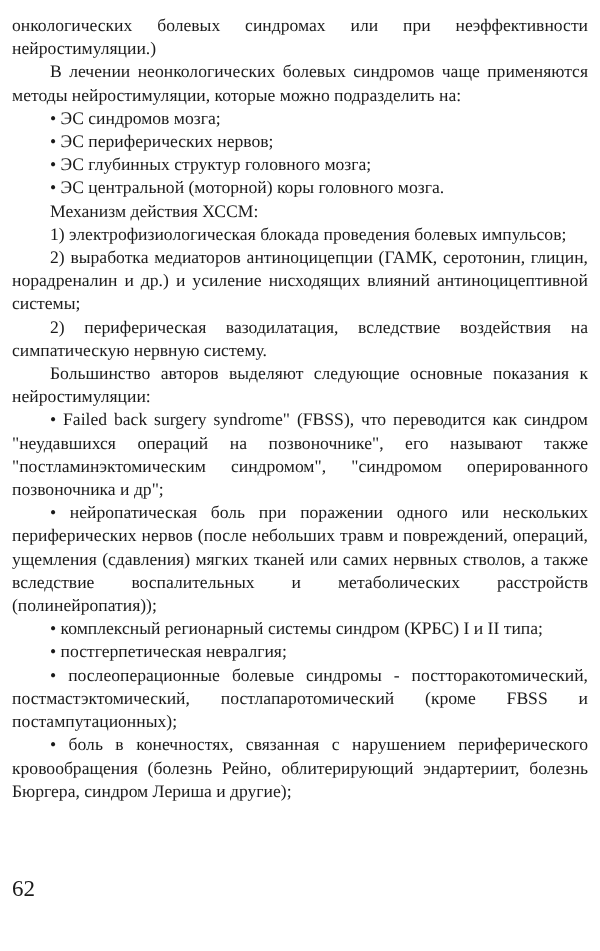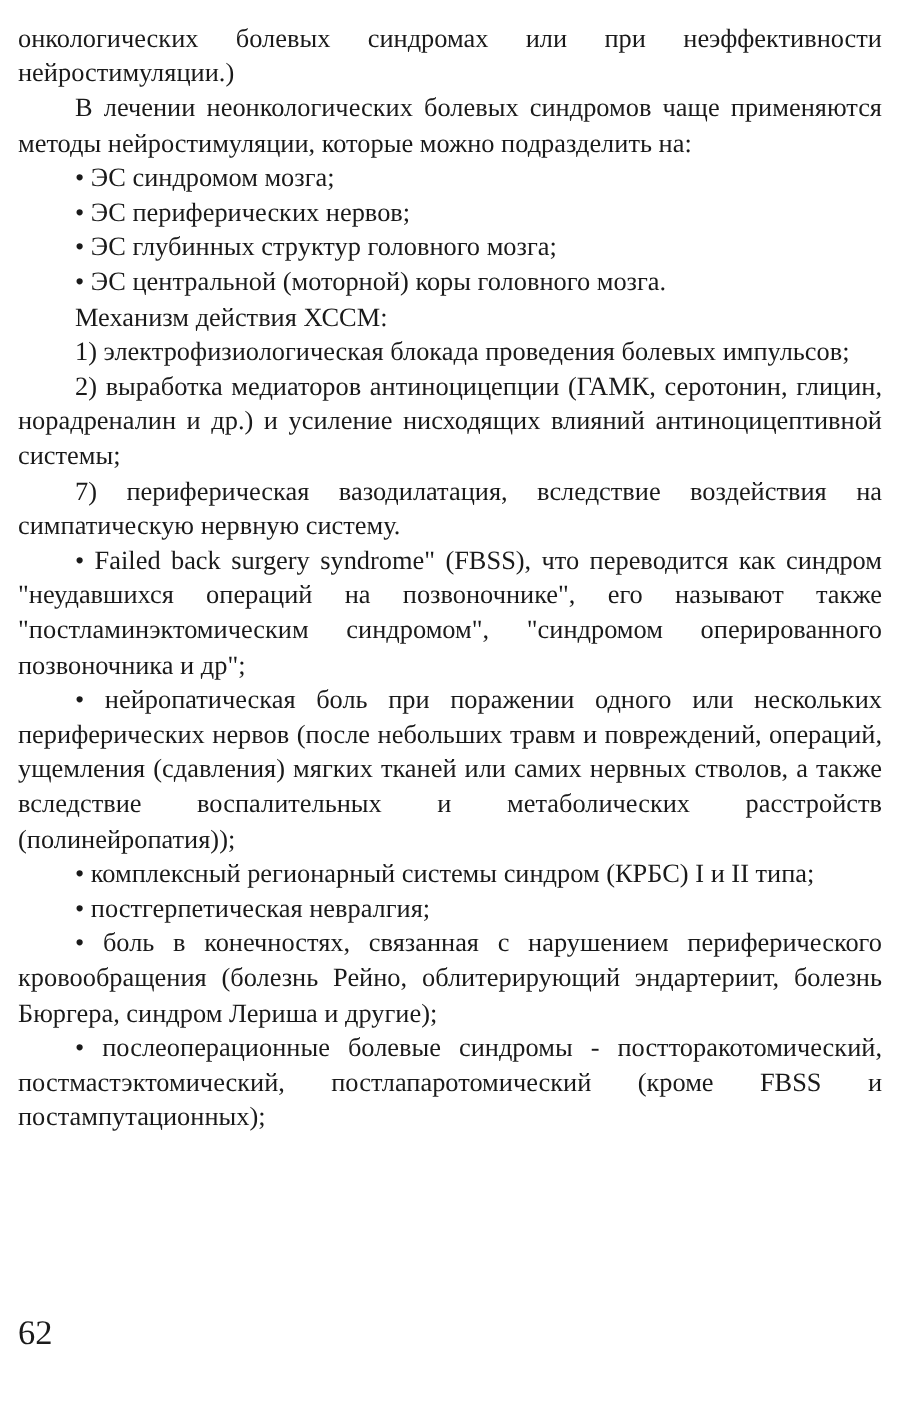--- a/index.html
+++ b/index.html
@@ -22,29 +22,30 @@
     font-size: 23px; line-height: 22px;
   }
 </style>
 </head>
 <body>
 
 <div class="page">
   <div class="text">
     <p>онкологических болевых синдромах или при неэффективности нейростимуляции.)</p>
     <p class="indent">В лечении неонкологических болевых синдромов чаще применяются методы нейростимуляции, которые можно подразделить на:</p>
-    <p class="bullet">• ЭС синдромом мозга;</p>
+    <p class="bullet">• ЭС синдромов мозга;</p>
     <p class="bullet">• ЭС периферических нервов;</p>
     <p class="bullet">• ЭС глубинных структур головного мозга;</p>
     <p class="bullet">• ЭС центральной (моторной) коры головного мозга.</p>
     <p class="indent">Механизм действия ХССМ:</p>
     <p class="indent">1) электрофизиологическая блокада проведения болевых импульсов;</p>
     <p class="indent">2) выработка медиаторов антиноцицепции (ГАМК, серотонин, глицин, норадреналин и др.) и усиление нисходящих влияний антиноцицептивной системы;</p>
-    <p class="indent">7) периферическая вазодилатация, вследствие воздействия на симпатическую нервную систему.</p>
+    <p class="indent">2) периферическая вазодилатация, вследствие воздействия на симпатическую нервную систему.</p>
+    <p class="indent">Большинство авторов выделяют следующие основные показания к нейростимуляции:</p>
     <p class="bullet">• Failed back surgery syndrome" (FBSS), что переводится как синдром "неудавшихся операций на позвоночнике", его называют также "постламинэктомическим синдромом", "синдромом оперированного позвоночника и др";</p>
     <p class="bullet">• нейропатическая боль при поражении одного или нескольких периферических нервов (после небольших травм и повреждений, операций, ущемления (сдавления) мягких тканей или самих нервных стволов, а также вследствие воспалительных и метаболических расстройств (полинейропатия));</p>
     <p class="bullet">• комплексный регионарный системы синдром (КРБС) I и II типа;</p>
     <p class="bullet">• постгерпетическая невралгия;</p>
+    <p class="bullet">• послеоперационные болевые синдромы - постторакотомический, постмастэктомический, постлапаротомический (кроме FBSS и постампутационных);</p>
     <p class="bullet">• боль в конечностях, связанная с нарушением периферического кровообращения (болезнь Рейно, облитерирующий эндартериит, болезнь Бюргера, синдром Лериша и другие);</p>
-    <p class="bullet">• послеоперационные болевые синдромы - постторакотомический, постмастэктомический, постлапаротомический (кроме FBSS и постампутационных);</p>
   </div>
   <div class="page-number">62</div>
 </div>
 
 </body></html>

